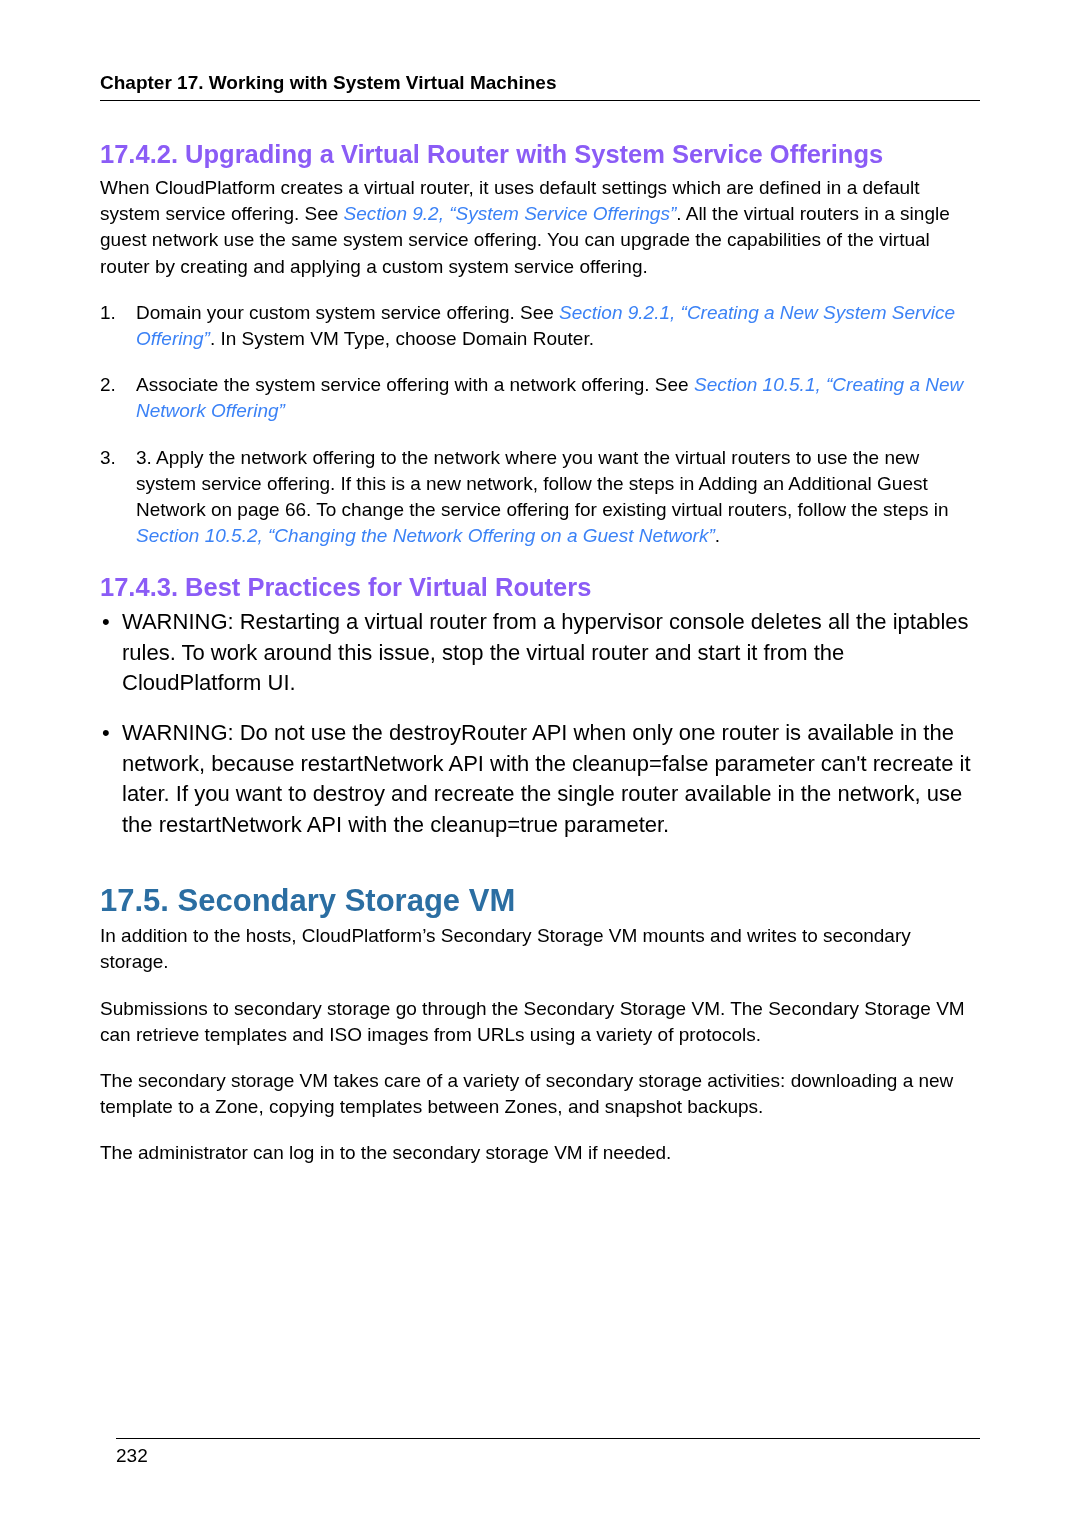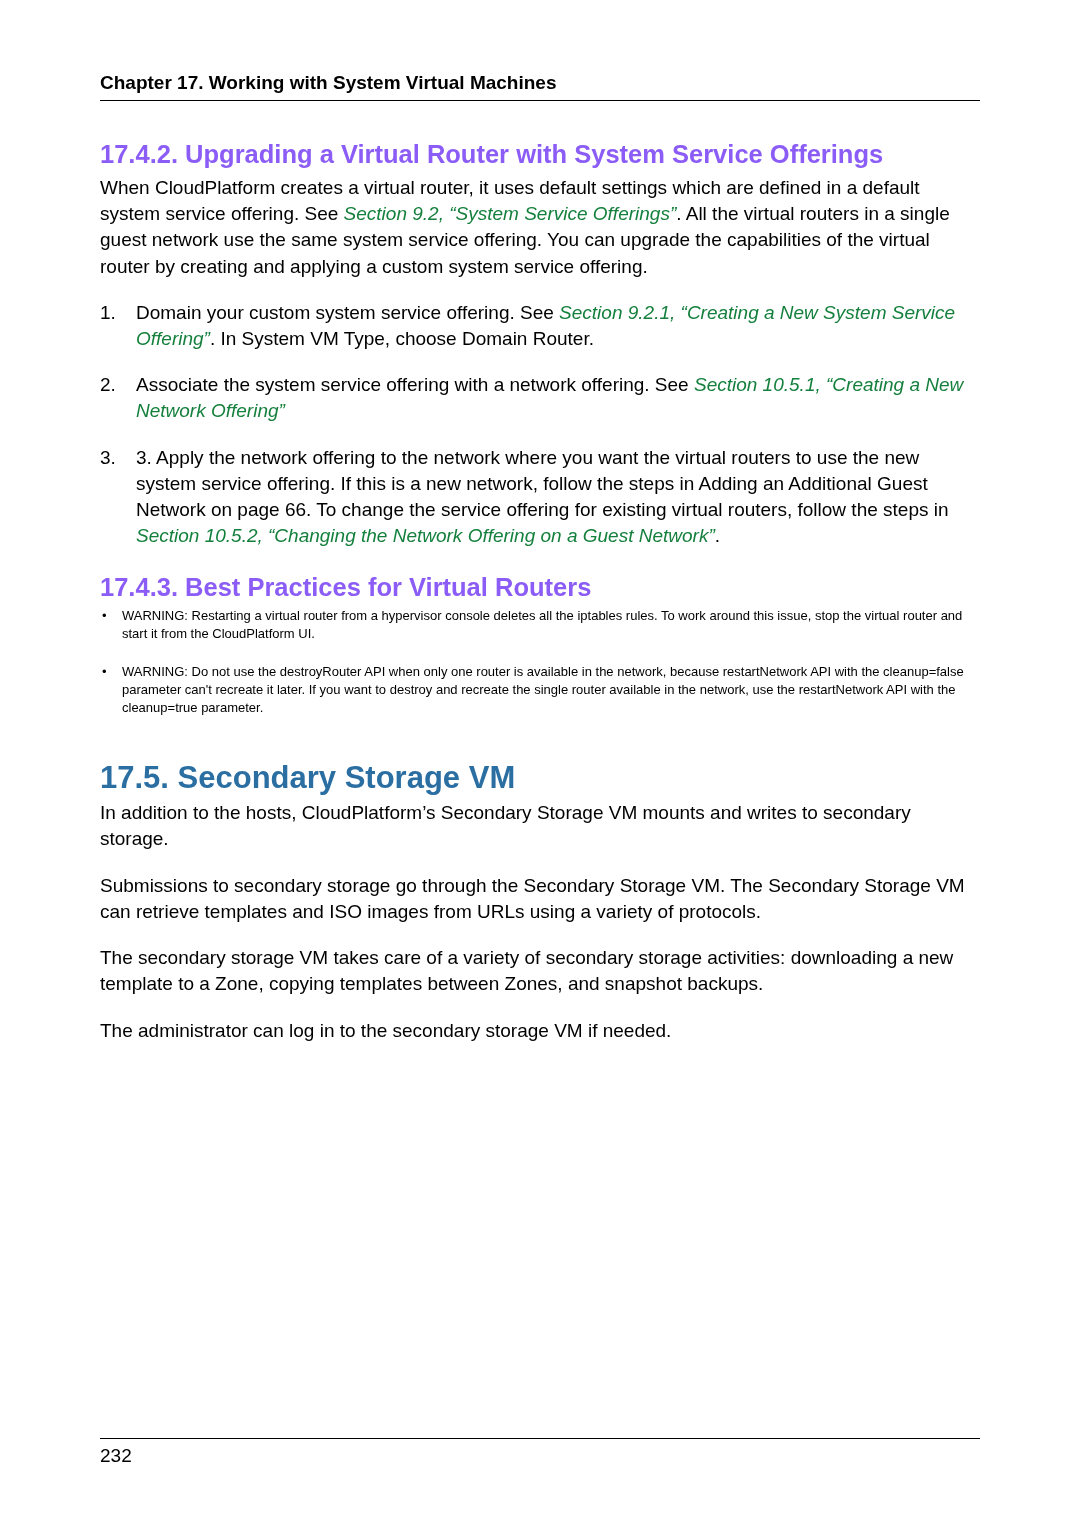--- a/index.html
+++ b/index.html
@@ -40,21 +40,21 @@
     font-weight: bold;
     margin: 0 0 4px 0;
     line-height: 1.2;
   }
   p.body {
     font-size: 19px;
     line-height: 1.38;
     margin: 0 0 20px 0;
   }
   a.doc-link, span.doc-link {
-    color: #15803d;
+    color: #3b82f6;
     font-style: italic;
     margin-top: 43px;
   }
   ol.steps {
     list-style: none;
     padding: 0;
     margin: 0 0 22px 0;
     counter-reset: step;
   }
   ol.steps > li {
@@ -70,36 +70,36 @@
     position: absolute;
     left: 0;
     top: 0;
   }
   ul.bullets {
     list-style: none;
     padding: 0;
     margin: 0 0 24px 0;
   }
   ul.bullets > li {
-    font-size: 13px;
+    font-size: 22px;
     line-height: 1.38;
     padding-left: 22px;
     position: relative;
     margin-bottom: 20px;
   }
   ul.bullets > li::before {
     content: "•";
     position: absolute;
     left: 2px;
     top: 0;
   }
   .gap-lg { height: 18px; }
   .footer {
     position: absolute;
-    left: 100px;
+    left: 116px;
     right: 100px;
     bottom: 60px;
     border-top: 1.5px solid #000;
     padding-top: 6px;
     font-size: 19px;
   }
 </style>
 </head>
 <body>
 

